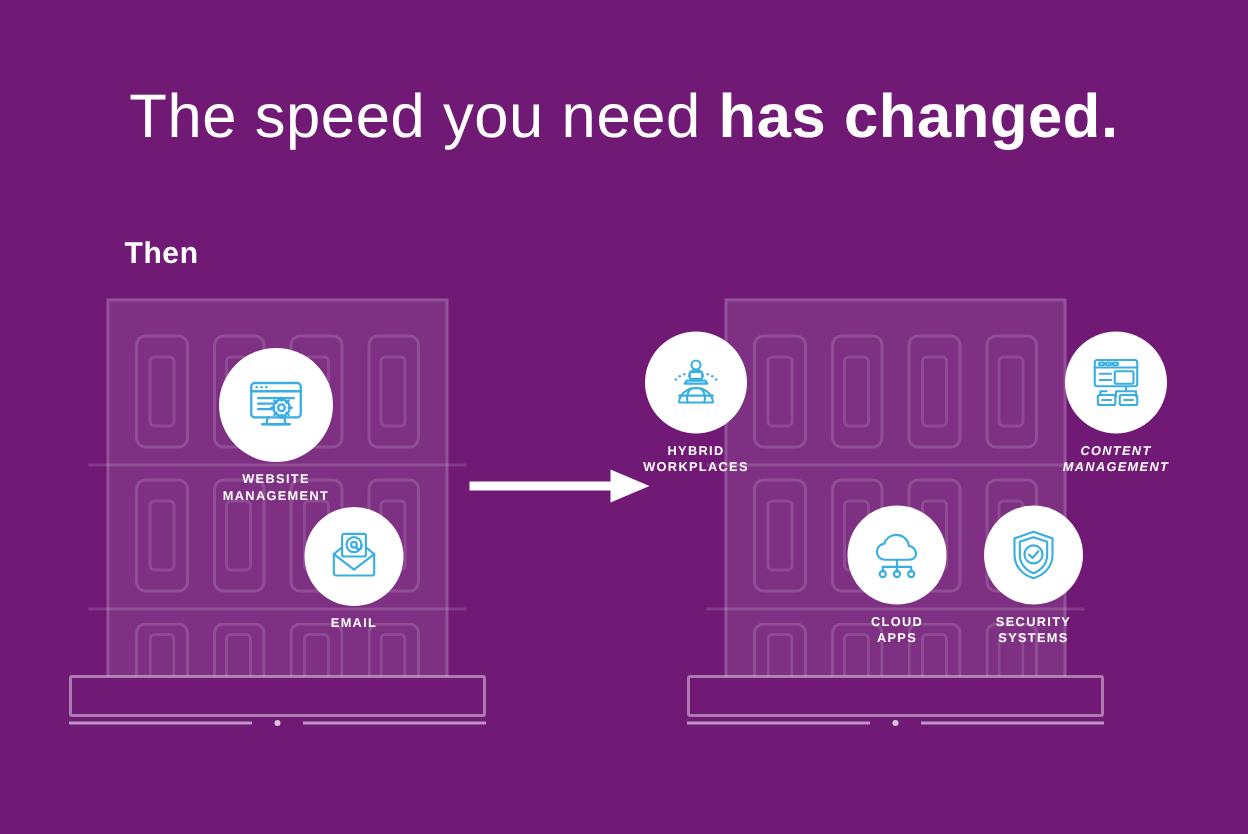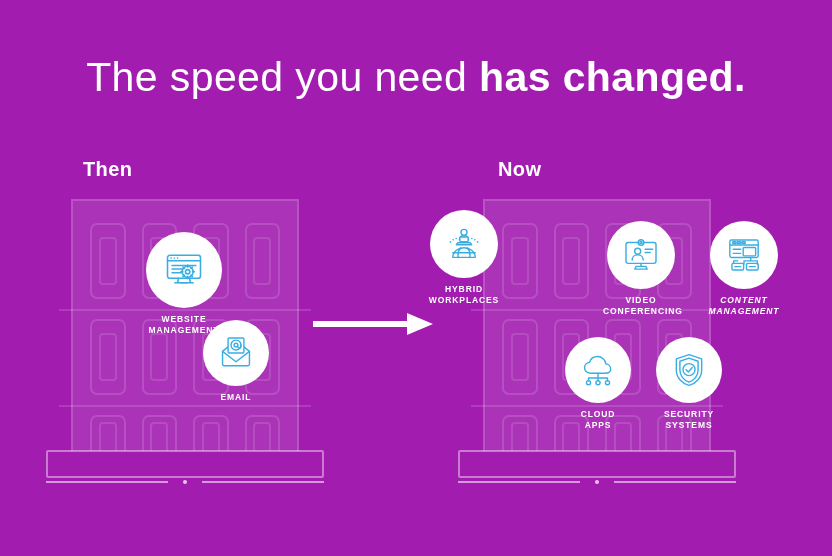--- a/index.html
+++ b/index.html
@@ -4,21 +4,21 @@
 <style>
   * { box-sizing: border-box; margin: 0; padding: 0; }
   html, body {
     width: 832px; height: 556px;
     overflow: hidden;
     font-family: "Liberation Sans", sans-serif;
   }
   #stage {
     position: relative;
     width: 832px; height: 556px;
-    background: #a21caf;
+    background: #701a75;
     overflow: hidden;
   }
 
   
   #headline {
     position: absolute;
     left: 0; top: 52px;
     width: 832px;
     text-align: center;
     white-space: nowrap;
@@ -156,42 +156,41 @@
 
   
   .now-top .disc   { width: 68px; height: 68px; }
   .now-top .cap    { font-size: 8.5px; }
   .now-bot .disc   { width: 66px; height: 66px; }
   .now-bot .cap    { font-size: 8.5px; }
 
   
   #b-website  { left: 143px; top: 232px; width: 82px; }
   #b-filesh   { left: 94px;  top: 338px; width: 94px; }
-  #b-email    { left: 203px; top: 320px; width: 66px; }
-
-  #b-hybrid   { left: 428px; top: 210px; width: 72px; }
+  #b-email    { left: 203px; top: 338px; width: 66px; }
+
+  #b-hybrid   { left: 428px; top: 221px; width: 72px; }
   #b-online   { left: 512px; top: 221px; width: 78px; }
   #b-video    { left: 603px; top: 221px; width: 76px; }
   #b-content  { left: 706px; top: 221px; width: 76px; font-style: italic; }
 
   #b-digital  { left: 452px; top: 337px; width: 98px; }
   #b-cloud    { left: 564px; top: 337px; width: 68px; }
   #b-security { left: 654px; top: 337px; width: 70px; }
 </style>
 </head>
 <body>
 
 <div id="stage">
 
   <div id="headline">
     <span class="light">The speed you need </span><span class="bold">has changed.</span>
   </div>
 
   <div class="section-head" id="head-then">Then</div>
-  <div class="section-head" id="head-now">Now</div>
 
   <div class="building" id="building-then">
     <div class="win-grid">
       <div class="win"></div>
       <div class="win"></div>
       <div class="win"></div>
       <div class="win"></div>
       <div class="win"></div>
       <div class="win"></div>
       <div class="win"></div>
@@ -288,35 +287,20 @@
         <circle cx="37" cy="19" r="1" fill="#39aee2" stroke="none"></circle>
         <circle cx="7.8" cy="21.5" r="1" fill="#39aee2" stroke="none"></circle>
         <circle cx="40.2" cy="21.5" r="1" fill="#39aee2" stroke="none"></circle>
       </svg>
     </div>
     <div class="cap">HYBRID
 WORKPLACES</div>
   </div>
 
 
-  <div class="badge now-top" id="b-video">
-    <div class="disc">
-      <svg width="40" height="40" viewBox="0 0 48 48" fill="none" stroke="#39aee2" stroke-width="1.7" stroke-linecap="round" stroke-linejoin="round">
-        <rect x="6" y="9" width="36" height="25" rx="2.5"></rect>
-        <circle cx="24" cy="9" r="3.4" fill="#fff"></circle>
-        <circle cx="24" cy="9" r="1.4"></circle>
-        <path d="M29 17h9M29 21h6"></path>
-        <circle cx="20" cy="19.5" r="3.6"></circle>
-        <path d="M13.4 30c0-3.6 2.9-6.2 6.6-6.2s6.6 2.6 6.6 6.2"></path>
-        <path d="M24 34v3.6M18 41h12M18.2 37.6h11.6l1.6 3.4H16.6z"></path>
-      </svg>
-    </div>
-    <div class="cap">VIDEO
-CONFERENCING</div>
-  </div>
 
   <div class="badge now-top" id="b-content">
     <div class="disc">
       <svg width="40" height="40" viewBox="0 0 48 48" fill="none" stroke="#39aee2" stroke-width="1.7" stroke-linecap="round" stroke-linejoin="round">
         <rect x="7" y="6" width="34" height="21" rx="2"></rect>
         <path d="M7 12h34"></path>
         <rect x="10.5" y="8" width="4" height="2.2" rx="0.6"></rect>
         <rect x="16" y="8" width="4" height="2.2" rx="0.6"></rect>
         <rect x="21.5" y="8" width="4" height="2.2" rx="0.6"></rect>
         <path d="M11 17h9M11 22h9"></path>

